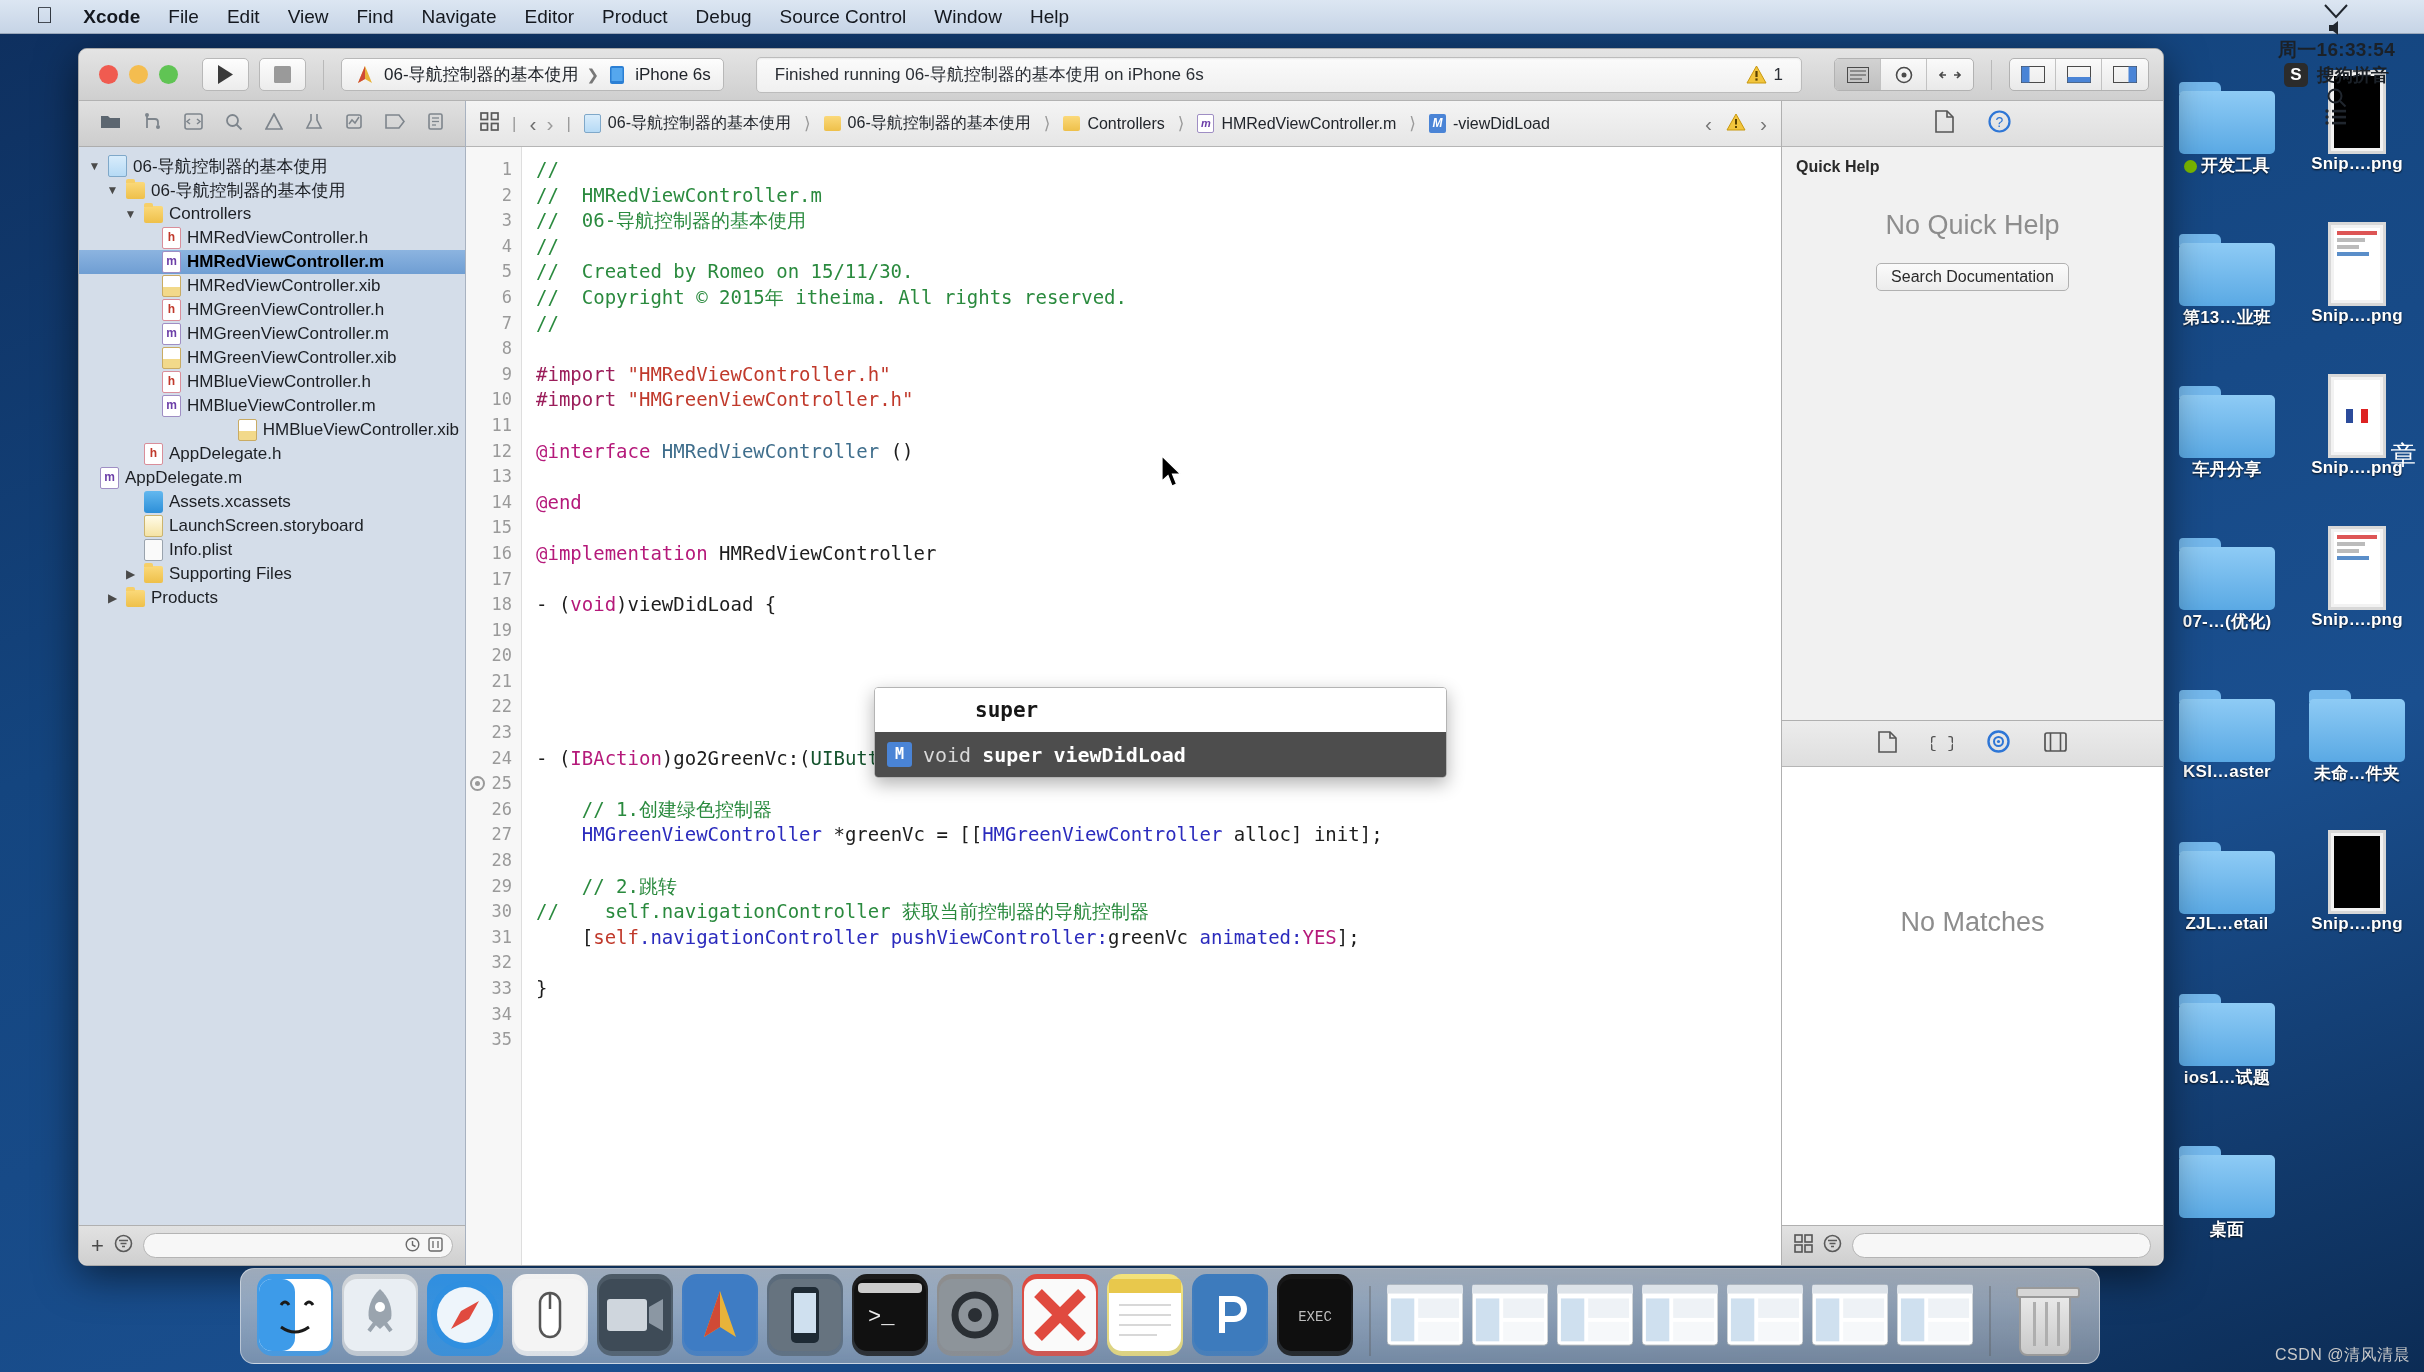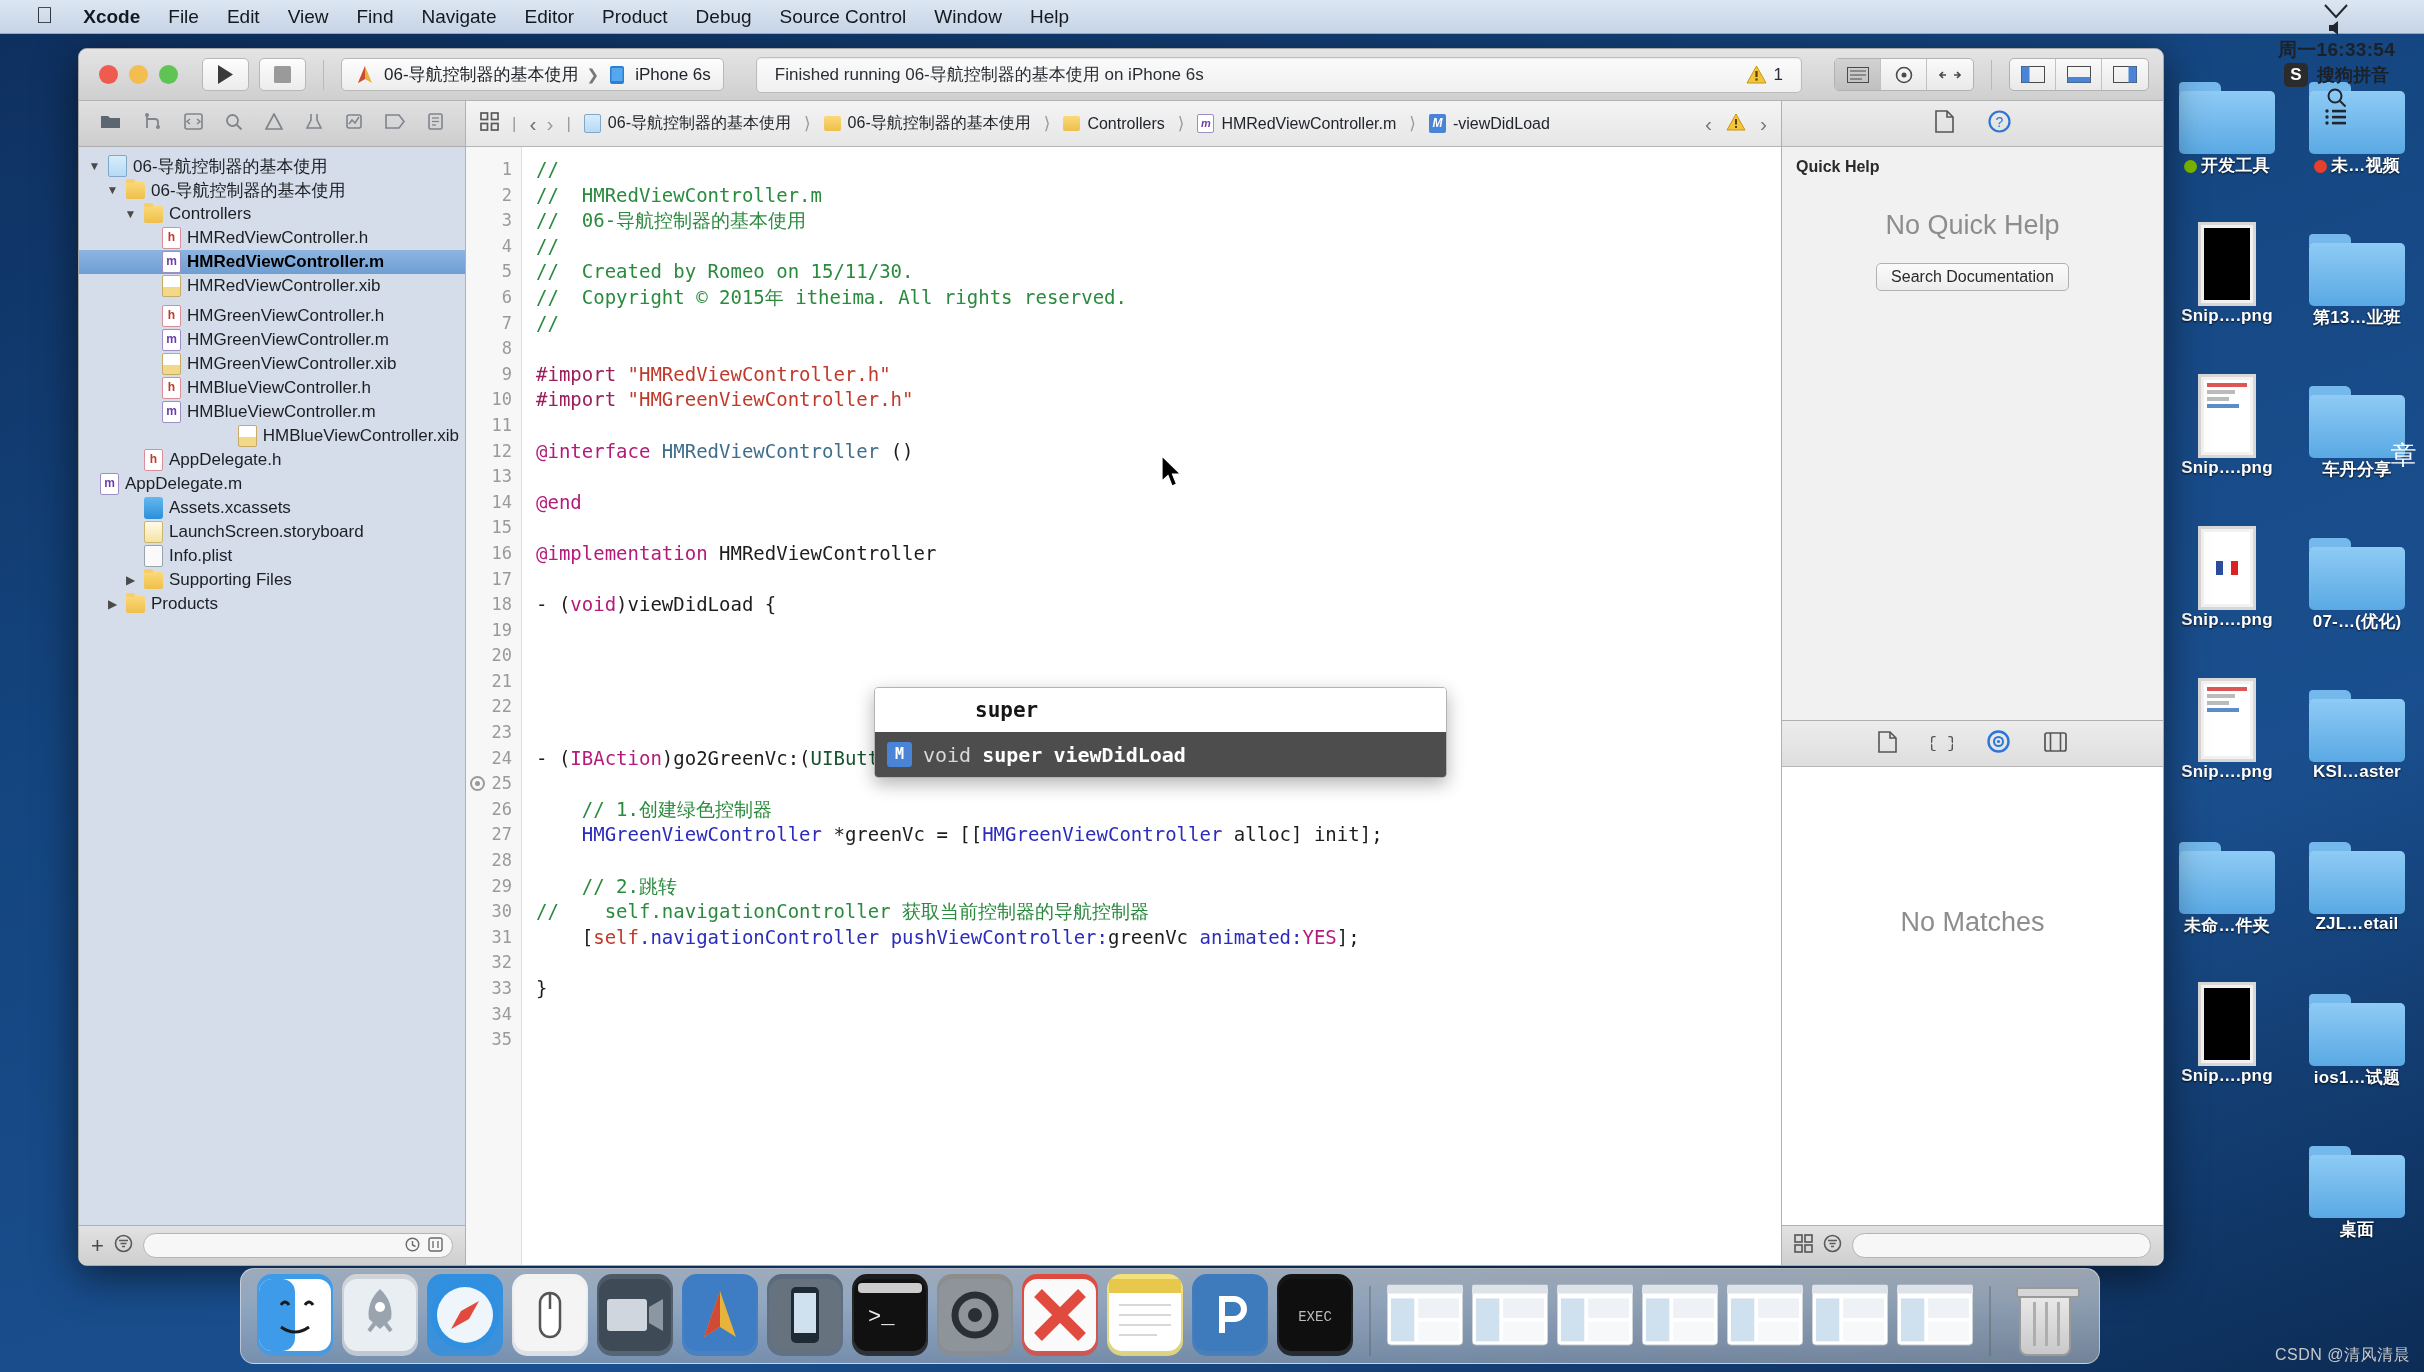--- a/index.html
+++ b/index.html
@@ -282,26 +282,20 @@
 
 <div id="desktop-icons">
     <div class="dicon">
       <div class="art">
         <div class="folder-glyph"></div>
       </div>
       <div class="lbl"><span class="dot green"></span>开发工具</div>
     </div>
     <div class="dicon">
       <div class="art">
-        <div class="folder-glyph"></div>
-      </div>
-      <div class="lbl"><span class="dot red"></span>未…视频</div>
-    </div>
-    <div class="dicon">
-      <div class="art">
         <div class="png-glyph">
           <div class="png-inner"></div>
         </div>
       </div>
       <div class="lbl">Snip….png</div>
     </div>
     <div class="dicon">
       <div class="art">
         <div class="folder-glyph"></div>
       </div>
@@ -650,21 +644,21 @@
           <div class="nrow sel" style="padding-left: 62px;">
             <span class="tw"></span>
             <span class="fi doc m"></span>
             <span>HMRedViewController.m</span>
           </div>
           <div class="nrow" style="padding-left: 62px;">
             <span class="tw"></span>
             <span class="fi doc xib"></span>
             <span>HMRedViewController.xib</span>
           </div>
-          <div class="nrow" style="padding-left: 62px; margin-top: 6px;">
+          <div class="nrow" style="padding-left: 62px;">
             <span class="tw"></span>
             <span class="fi doc h"></span>
             <span>HMGreenViewController.h</span>
           </div>
           <div class="nrow" style="padding-left: 62px;">
             <span class="tw"></span>
             <span class="fi doc m"></span>
             <span>HMGreenViewController.m</span>
           </div>
           <div class="nrow" style="padding-left: 62px;">

